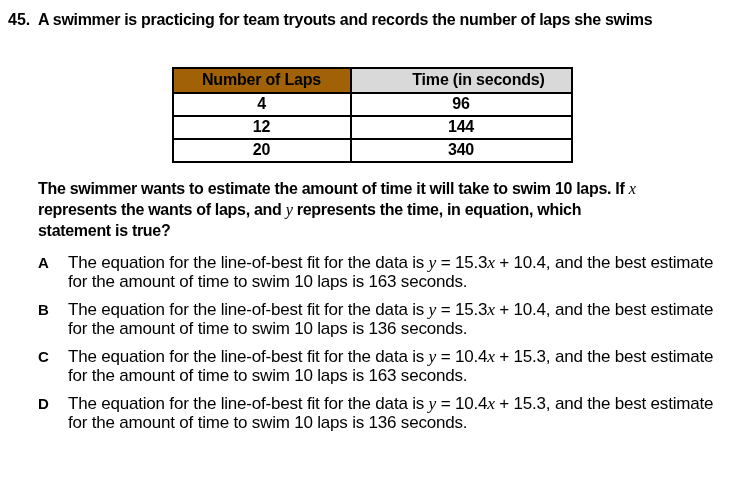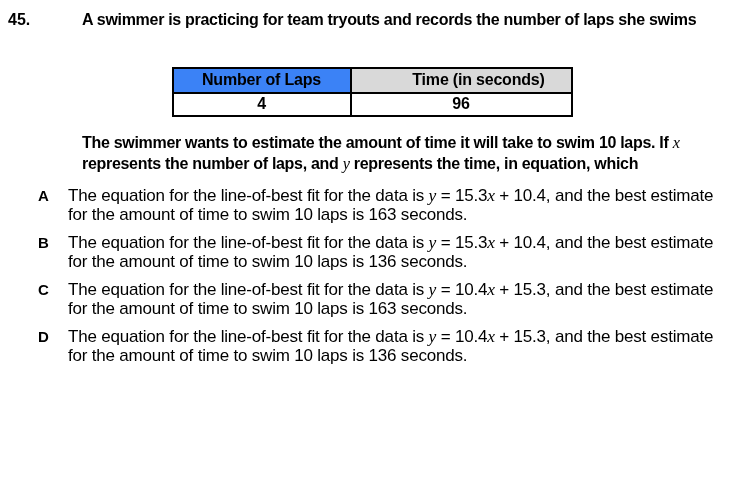--- a/index.html
+++ b/index.html
@@ -15,21 +15,21 @@
     overflow: hidden;
   }
   .row { display: flex; }
   .gutter {
     flex: none;
     width: 30px;
     font-weight: bold;
     font-size: 16px;
     line-height: 21px;
   }
-  .qbody { flex: 1; margin-left: 44px; }
+  .qbody { flex: 1; }
   .stem, .prompt {
     font-weight: bold;
     font-size: 16px;
     line-height: 21px;
     letter-spacing: -0.3px;
   }
   .prompt-row { margin-top: 15px; }
   em {
     font-style: italic;
     font-weight: normal;
@@ -76,35 +76,43 @@
 <div class="page">
 
   <div class="row">
     <div class="gutter">45.</div>
     <div class="qbody stem"><span>A swimmer is practicing for team tryouts and records the number of laps she swims</span><br><br></div>
   </div>
 
   <table class="data-table">
     <thead>
       <tr>
-        <th style="background-color: #3b82f6;">Number of Laps</th>
+        <th style="background-color: #a16207;">Number of Laps</th>
         <th style="background-color: rgb(217, 217, 217);">Time (in seconds)</th>
       </tr>
     </thead>
     <tbody>
       <tr>
         <td>4</td>
         <td>96</td>
       </tr>
+      <tr>
+        <td>12</td>
+        <td>144</td>
+      </tr>
+      <tr>
+        <td>20</td>
+        <td>340</td>
+      </tr>
     </tbody>
   </table>
 
   <div class="row prompt-row">
     <div class="gutter"></div>
-    <div class="qbody prompt"><span>The swimmer wants to estimate the amount of time it will take to swim 10 laps. If </span><em>x</em><br><span>represents the number of laps, and </span><em>y</em><span> represents the time, in equation, which</span><br></div>
+    <div class="qbody prompt"><span>The swimmer wants to estimate the amount of time it will take to swim 10 laps. If </span><em>x</em><br><span>represents the wants of laps, and </span><em>y</em><span> represents the time, in equation, which</span><br><span>statement is true?</span></div>
   </div>
 
   <div class="choices">
     <div class="choice">
       <div class="choice-letter">A</div>
       <div class="choice-text"><span>The equation for the line-of-best fit for the data is </span><em>y</em><span> = 15.3</span><em>x</em><span> + 10.4, and the best estimate</span><br><span>for the amount of time to swim 10 laps is 163 seconds.</span></div>
     </div>
     <div class="choice">
       <div class="choice-letter">B</div>
       <div class="choice-text"><span>The equation for the line-of-best fit for the data is </span><em>y</em><span> = 15.3</span><em>x</em><span> + 10.4, and the best estimate</span><br><span>for the amount of time to swim 10 laps is 136 seconds.</span></div>

